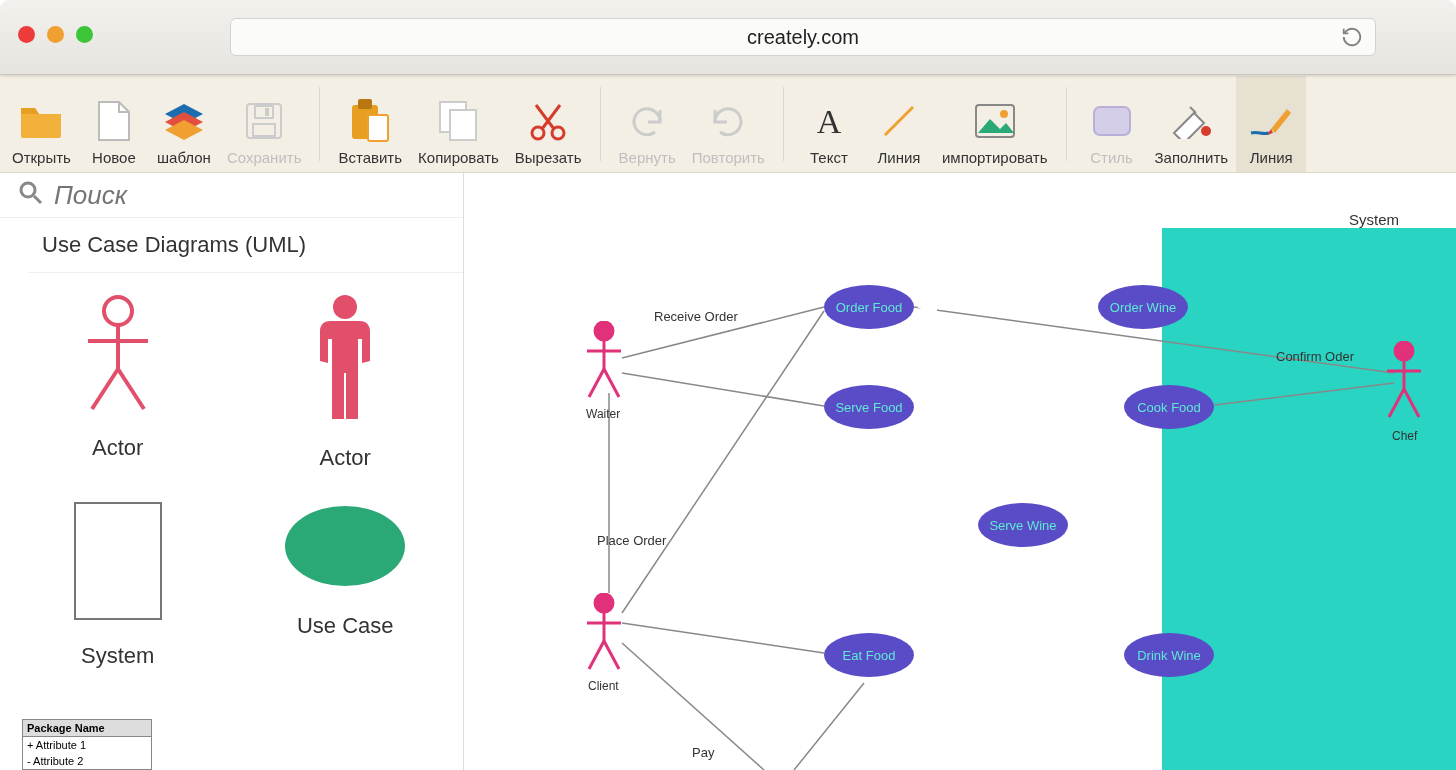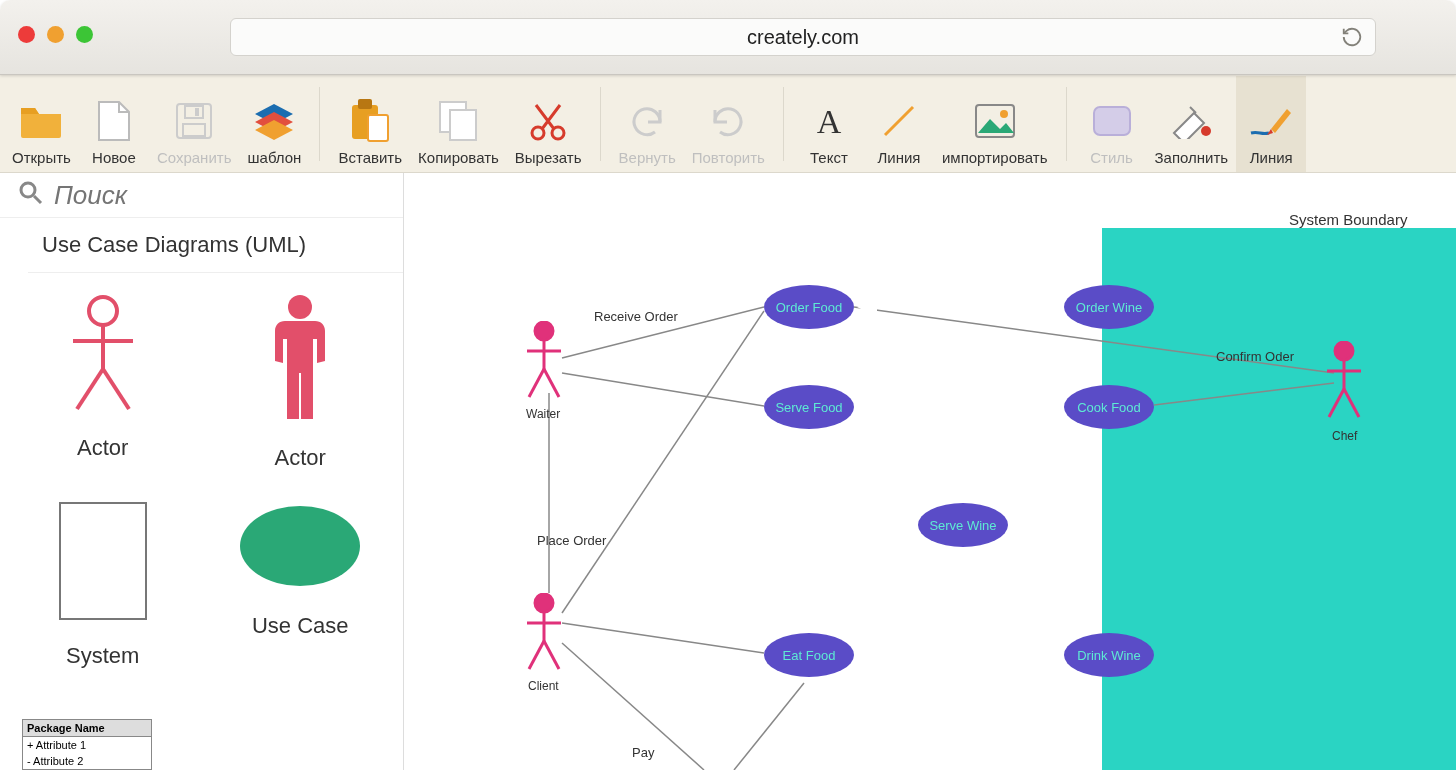--- a/index.html
+++ b/index.html
@@ -10,21 +10,21 @@
 .tl.red{background:#ed3b3a;} .tl.yel{background:#f0a030;} .tl.grn{background:#3cc536;}
 .urlbar { position:absolute; left:230px; right:80px; top:18px; height:38px; background:#fbfbfa; border:1px solid #d4d2cd; border-radius:6px; display:flex; align-items:center; justify-content:center; font-size:20px; color:#222;}
 .reload { position:absolute; right:12px; top:7px; color:#838179; font-size:20px;}
 .toolbar { height:98px; background:#f3efe4; display:flex; align-items:center; padding:0 4px; border-bottom:1px solid #dcd8cc; gap:0;}
 .tb-item { display:flex; flex-direction:column; align-items:center; justify-content:flex-end; height:96px; padding:4px 8px 6px; min-width:70px; cursor:pointer; font-size:15px; color:#333;}
 .tb-item.disabled { color:#bfbfbf; }
 .tb-item.active { background:#e7e1d1;}
 .tb-ico { height:44px; display:flex; align-items:center; justify-content:center; margin-bottom:6px;}
 .tb-div { width:1px; height:74px; background:#dcd8cc; margin:0 10px;}
 .work { display:flex; height:597px; }
-.sidebar { width:404px; border-right:1px solid #ddd; background:#fff; display:flex; flex-direction:column;}
+.sidebar { width:464px; border-right:1px solid #ddd; background:#fff; display:flex; flex-direction:column;}
 .search-row { height:46px; display:flex; align-items:center; border-bottom:1px solid #eee; padding-left:18px; gap:10px;}
 .search-row input { border:none; outline:none; font-size:26px; color:#bbb; font-style:italic; width:300px;}
 .side-head { padding:14px 14px; font-size:22px; color:#333; border-bottom:1px solid #eee;margin-left:28px;}
 .palette { display:flex; flex-wrap:wrap; padding:20px 4px; gap:0; }
 .pcell { width:50%; display:flex; flex-direction:column; align-items:center; margin-bottom:30px;}
 .pcell .lbl { font-size:22px; color:#333; margin-top:22px;}
 .pkg { margin:0 0 0 22px; width:130px; border:1px solid #888; font-size:11px;}
 .pkg .ph{ background:#ddd; border-bottom:1px solid #888; padding:2px 4px; font-weight:bold;}
 .pkg .pb{ padding:2px 4px;}
 .canvas { flex:1; position:relative; background:#fff; overflow:hidden;}
@@ -67,40 +67,40 @@
   </div>
   <div class="tb-item">
     <div class="tb-ico">
         <svg width="34" height="42" viewBox="0 0 34 42">
           <path d="M2 2h20l10 10v28H2z" fill="#fff" stroke="#bbb" stroke-width="2"></path>
           <path d="M22 2v10h10" fill="none" stroke="#bbb" stroke-width="2"></path>
         </svg>
       </div>
     <span>Новое</span>
   </div>
+  <div class="tb-item">
+    <div class="tb-ico">
+        <svg width="42" height="38" viewBox="0 0 42 38">
+          <path d="M21 2 40 12 21 22 2 12z" fill="#1b6db0"></path>
+          <path d="M21 10 40 20 21 30 2 20z" fill="#e24f3e"></path>
+          <path d="M21 18 40 28 21 38 2 28z" fill="#f0a030"></path>
+        </svg>
+      </div>
+    <span>шаблон</span>
+  </div>
   <div class="tb-item disabled">
     <div class="tb-ico">
         <svg width="38" height="38" viewBox="0 0 38 38">
           <rect x="2" y="2" width="34" height="34" rx="3" fill="none" stroke="#ccc" stroke-width="2"></rect>
           <rect x="10" y="4" width="18" height="12" fill="none" stroke="#ccc" stroke-width="2"></rect>
           <rect x="20" y="6" width="4" height="8" fill="#ccc"></rect>
           <rect x="8" y="22" width="22" height="12" fill="none" stroke="#ccc" stroke-width="2"></rect>
         </svg>
       </div>
     <span>Сохранить</span>
-  </div>
-  <div class="tb-item">
-    <div class="tb-ico">
-        <svg width="42" height="38" viewBox="0 0 42 38">
-          <path d="M21 2 40 12 21 22 2 12z" fill="#1b6db0"></path>
-          <path d="M21 10 40 20 21 30 2 20z" fill="#e24f3e"></path>
-          <path d="M21 18 40 28 21 38 2 28z" fill="#f0a030"></path>
-        </svg>
-      </div>
-    <span>шаблон</span>
   </div>
   <div class="tb-div"></div>
   <div class="tb-item">
     <div class="tb-ico">
         <svg width="40" height="44" viewBox="0 0 40 44">
           <rect x="2" y="6" width="26" height="34" rx="3" fill="#e79f22"></rect>
           <rect x="8" y="0" width="14" height="10" rx="2" fill="#b87712"></rect>
           <rect x="18" y="16" width="20" height="26" rx="2" fill="#fff" stroke="#f0a030" stroke-width="2"></rect>
         </svg>
       </div>
@@ -307,21 +307,21 @@
     <svg width="40" height="80" style="position:absolute;left:920px;top:168px" stroke="#e0317a" stroke-width="3" fill="none">
         <circle cx="20" cy="10" r="9" fill="#e0317a"></circle>
         <line x1="20" y1="19" x2="20" y2="48"></line>
         <line x1="3" y1="30" x2="37" y2="30"></line>
         <line x1="20" y1="48" x2="5" y2="76"></line>
         <line x1="20" y1="48" x2="35" y2="76"></line>
       </svg>
     <div class="actor-lbl" style="left:928px;top:256px">Chef</div>
 
     <div class="usecase" style="left:360px;top:112px">Order Food</div>
-    <div class="usecase" style="left:660px;top:112px">Order Wine</div>
+    <div class="usecase" style="left:634px;top:112px">Order Wine</div>
     <div class="usecase" style="left:360px;top:212px">Serve Food</div>
     <div class="usecase" style="left:660px;top:212px">Cook Food</div>
     <div class="usecase" style="left:514px;top:330px">Serve Wine</div>
     <div class="usecase" style="left:360px;top:460px">Eat Food</div>
     <div class="usecase" style="left:660px;top:460px">Drink Wine</div>
 
     <div class="edge-lbl" style="left:190px;top:136px">Receive Order</div>
     <div class="edge-lbl" style="left:133px;top:360px">Place Order</div>
     <div class="edge-lbl" style="left:228px;top:572px">Pay</div>
     <div class="edge-lbl" style="left:812px;top:176px">Confirm Oder</div>

